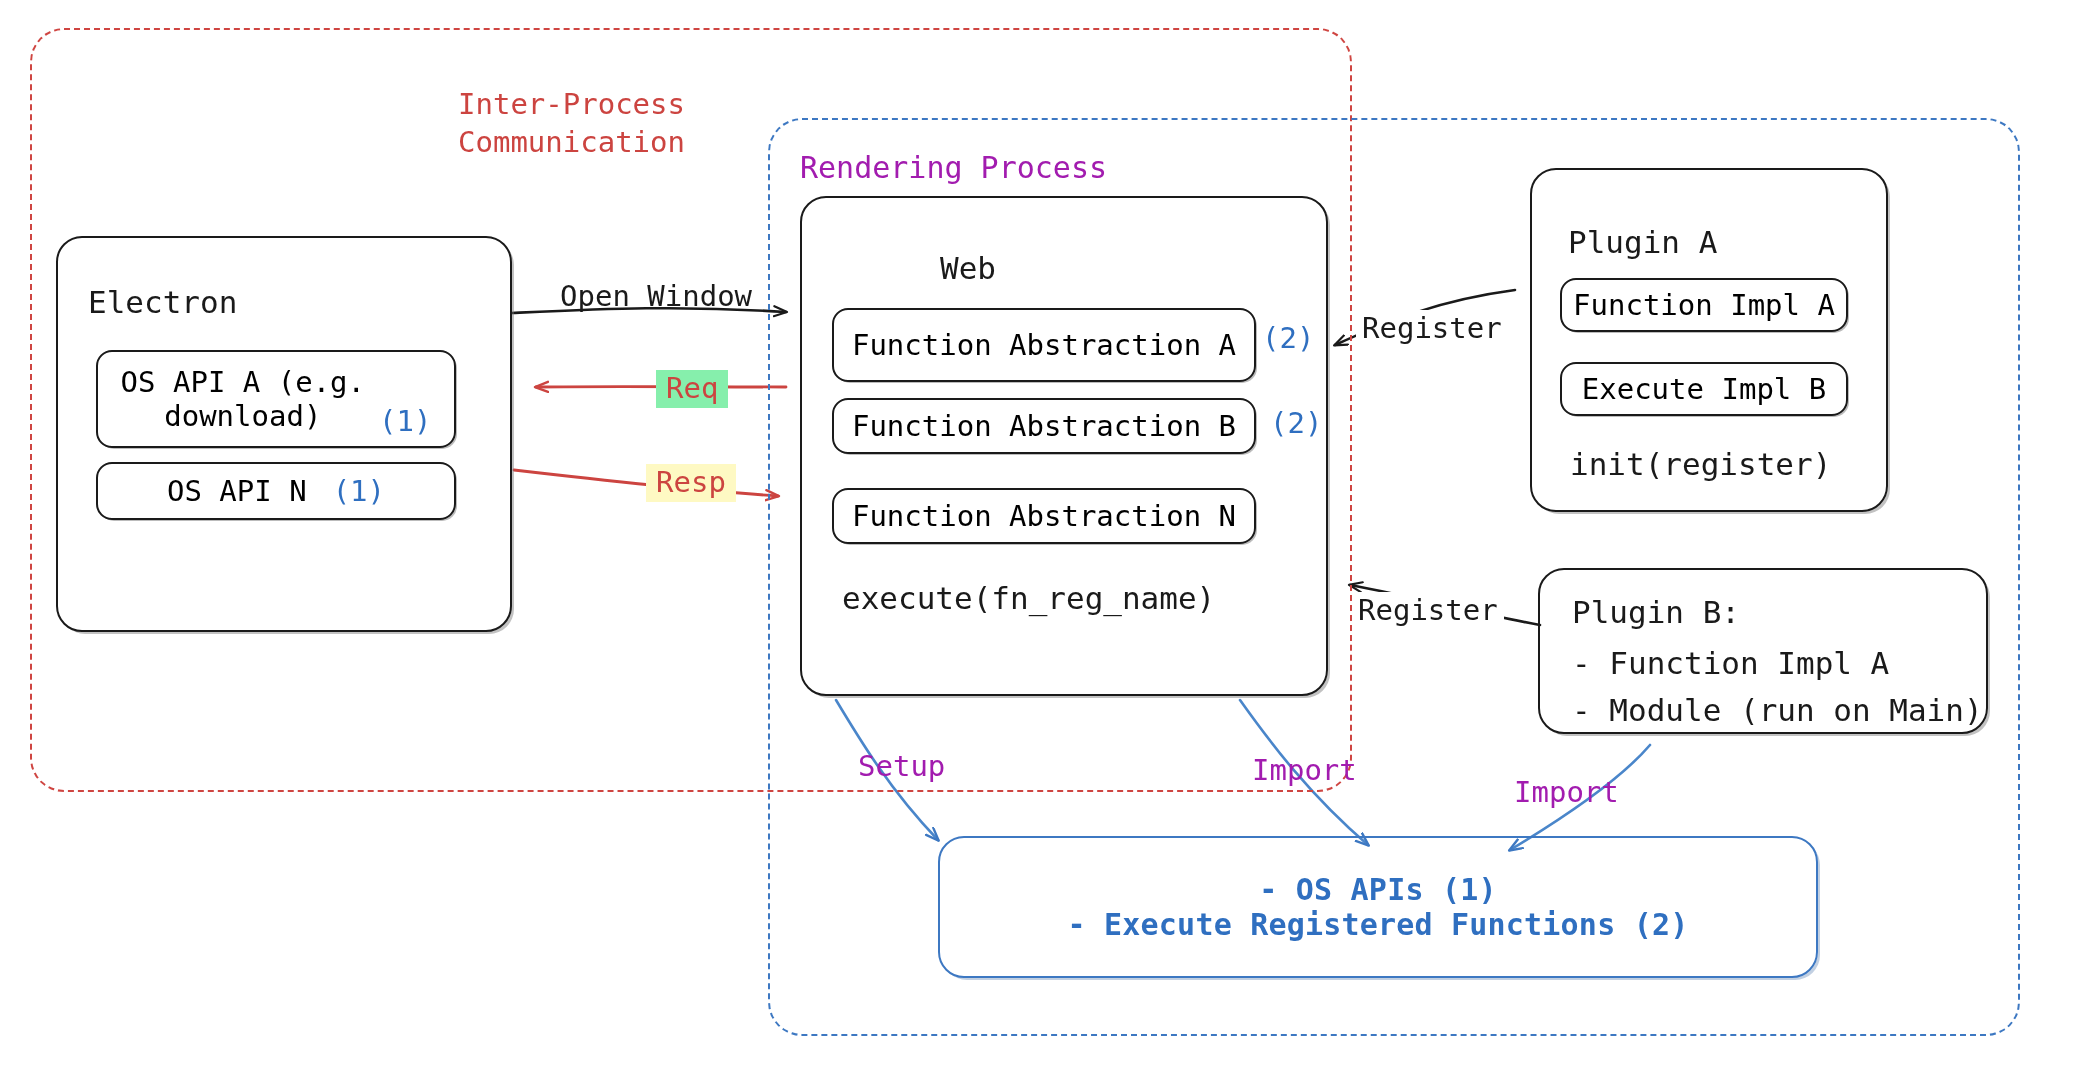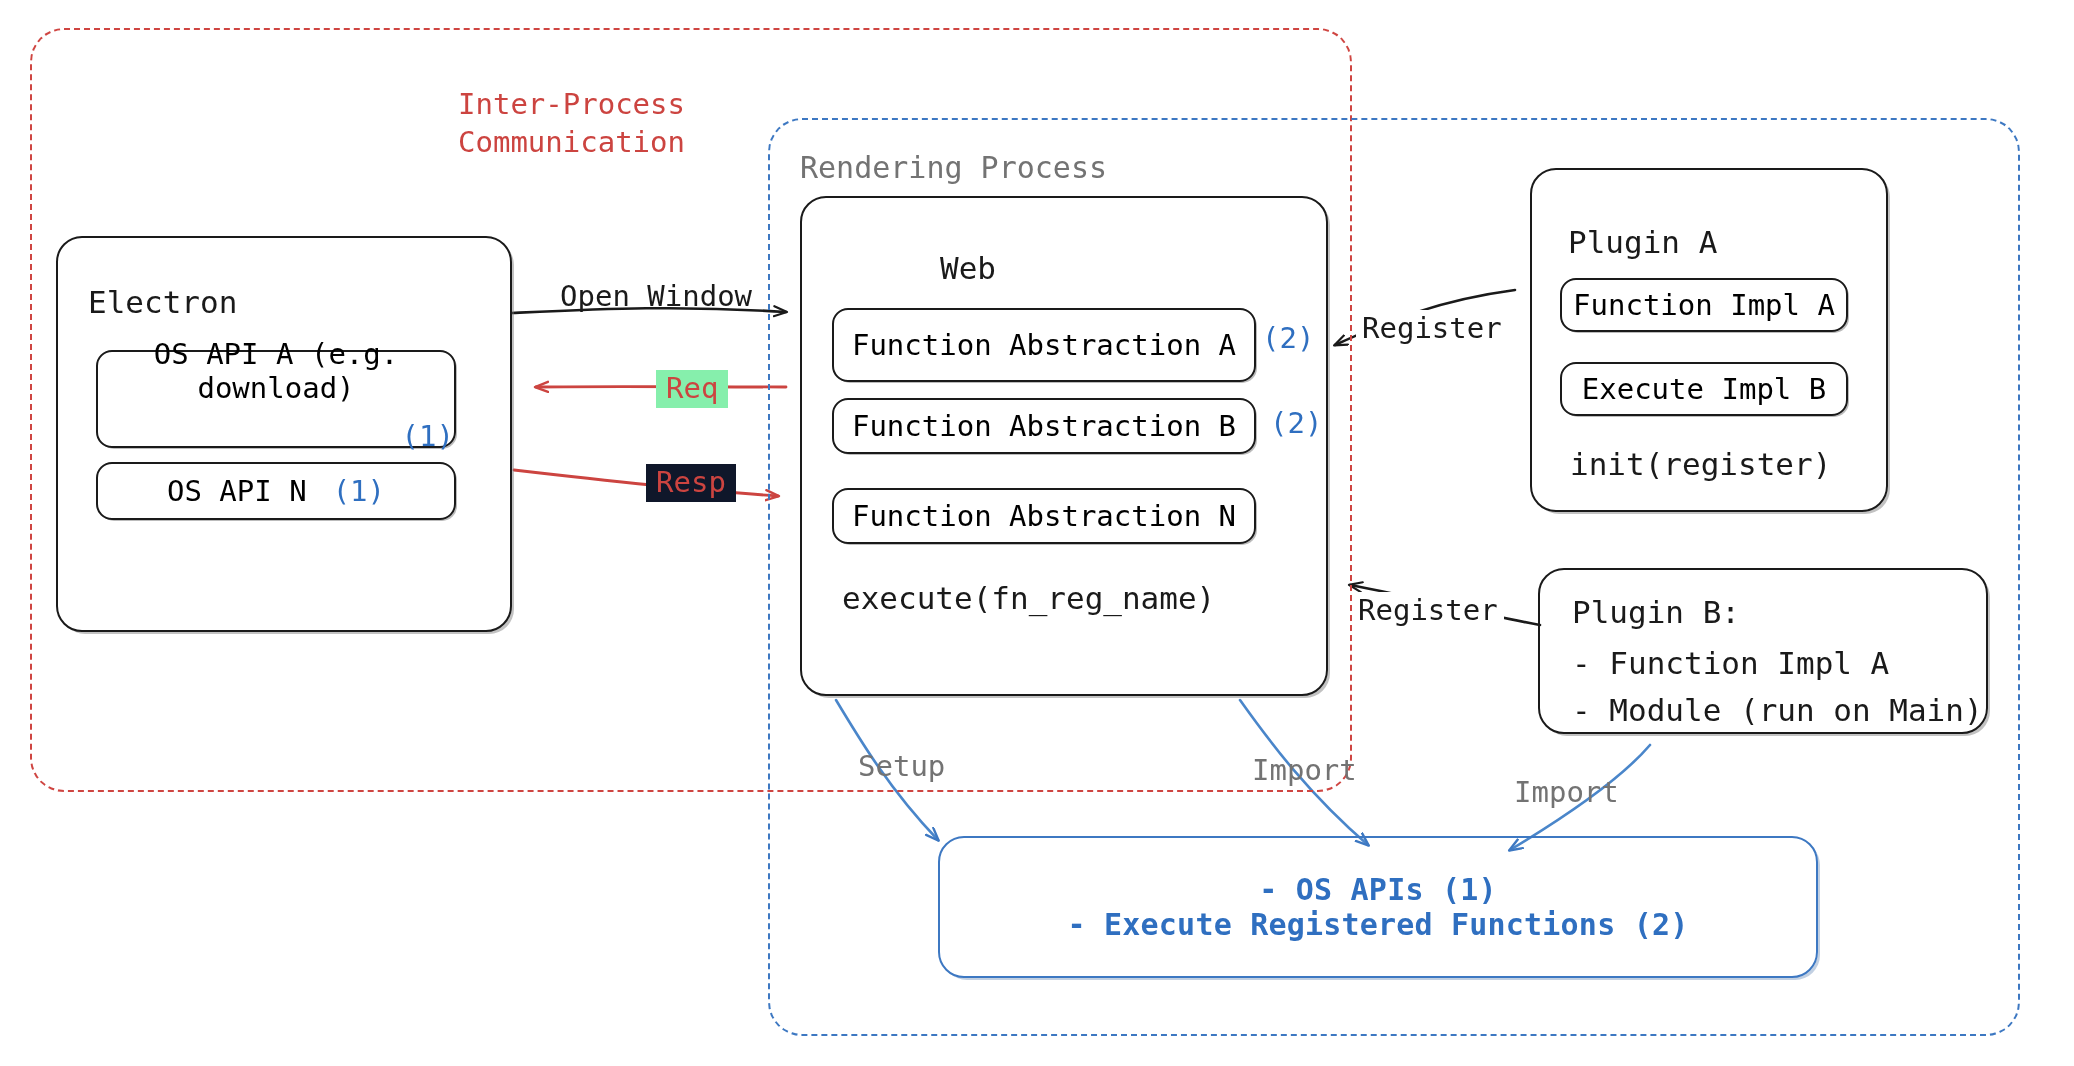--- a/index.html
+++ b/index.html
@@ -53,21 +53,21 @@
     border-radius: 34px;
   }
 
   .lbl {
     position: absolute;
     color: #1a1a1a;
     white-space: pre;
     line-height: 1.30;
   }
   .lbl-red   { color: #cc4440; margin-left: 32px; }
-  .lbl-blue  { color: #737373; }
+  .lbl-blue  { color: #a21caf; }
   .blue-num  { color: #2f6fc0; }
 
   .t-title    { font-size: 30px; }
   .t-box      { font-size: 31px; }
   .t-small    { font-size: 29px; }
   .t-arrow    { font-size: 29px; }
   .t-ipc      { font-size: 29px; }
   .core-text  { font-size: 30px; font-weight: 700; letter-spacing: .2px; }
 
   .core-box {
@@ -148,21 +148,21 @@
 <span>Communication</span></div>
 
   <div class="node dashed-blue" style="left:768px; top:118px; width:1252px; height:918px;"></div>
 
   <div class="lbl t-title lbl-blue" style="left:800px; top:148px;">Rendering Process</div>
 
   <div class="node solid-box" style="left:56px; top:236px; width:456px; height:396px;"></div>
 
   <div class="lbl t-box" style="left:88px; top:282px;">Electron</div>
 
-  <div class="node inner-box" style="left:96px; top:350px; width:360px; height:98px; flex-direction:column; gap:14px;">
+  <div class="node inner-box" style="left:96px; top:350px; width:360px; height:98px; flex-direction:row; gap:14px;">
     <span class="t-small" style="white-space:pre-line; text-align:center;">OS API A (e.g.
 download)</span>
     <span class="t-small blue-num" style="align-self:flex-end; margin-bottom:8px;">(1)</span>
   </div>
 
   <div class="node inner-box" style="left:96px; top:462px; width:360px; height:58px; flex-direction:row; gap:26px;">
     <span class="t-small">OS API N</span>
     <span class="t-small blue-num">(1)</span>
   </div>
 
@@ -209,21 +209,21 @@
 
   <div class="node core-box" style="left:938px; top:836px; width:880px; height:142px;">
     <span class="core-line core-text">- OS APIs (1)</span>
     <span class="core-line core-text">- Execute Registered Functions (2)</span>
   </div>
 
   <div class="lbl t-arrow" style="left:560px; top:278px;">Open Window</div>
 
   <div class="lbl t-arrow lbl-red" style="left:624px; top:370px; background:#86efac; padding:0 10px;">Req</div>
 
-  <div class="lbl t-arrow lbl-red" style="left:614px; top:464px; background:#0f172a; padding:0 10px;">Resp</div>
+  <div class="lbl t-arrow lbl-red" style="left:614px; top:464px; background:#fef9c3; padding:0 10px;">Resp</div>
 
   <div class="lbl t-arrow" style="left:1356px; top:310px; background:#ffffff; padding:0 6px;">Register</div>
 
   <div class="lbl t-arrow" style="left:1352px; top:592px; background:#ffffff; padding:0 6px;">Register</div>
 
   <div class="lbl t-arrow lbl-blue" style="left:858px; top:748px;">Setup</div>
 
   <div class="lbl t-arrow lbl-blue" style="left:1252px; top:752px;">Import</div>
 
   <div class="lbl t-arrow lbl-blue" style="left:1514px; top:774px;">Import</div>

